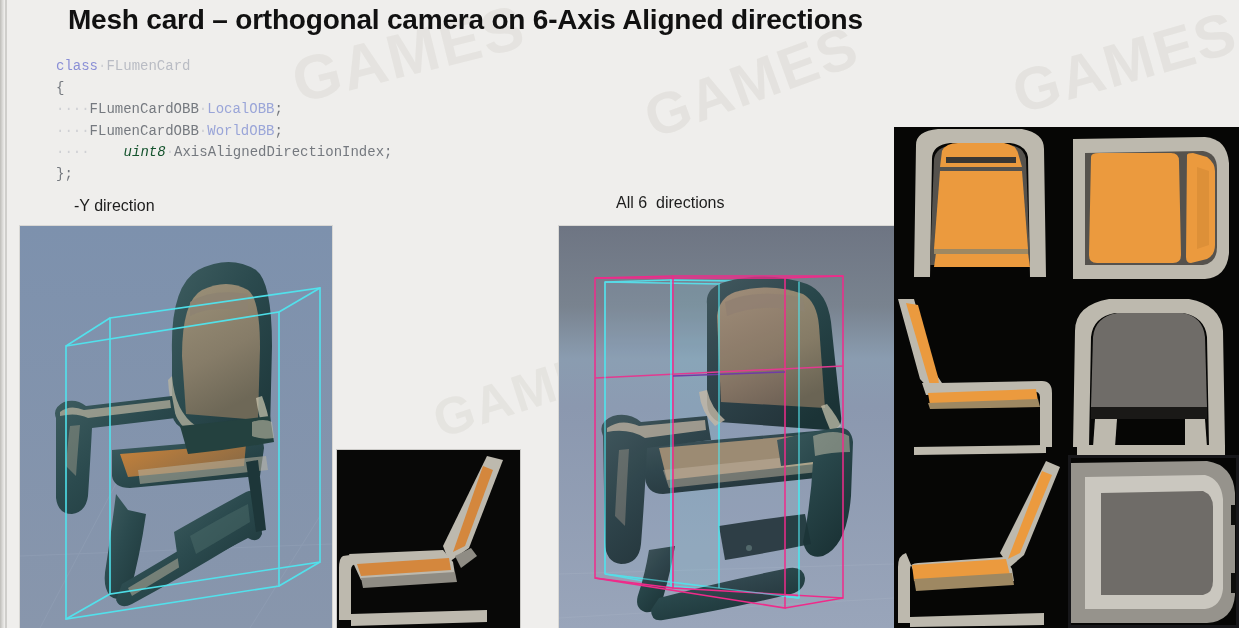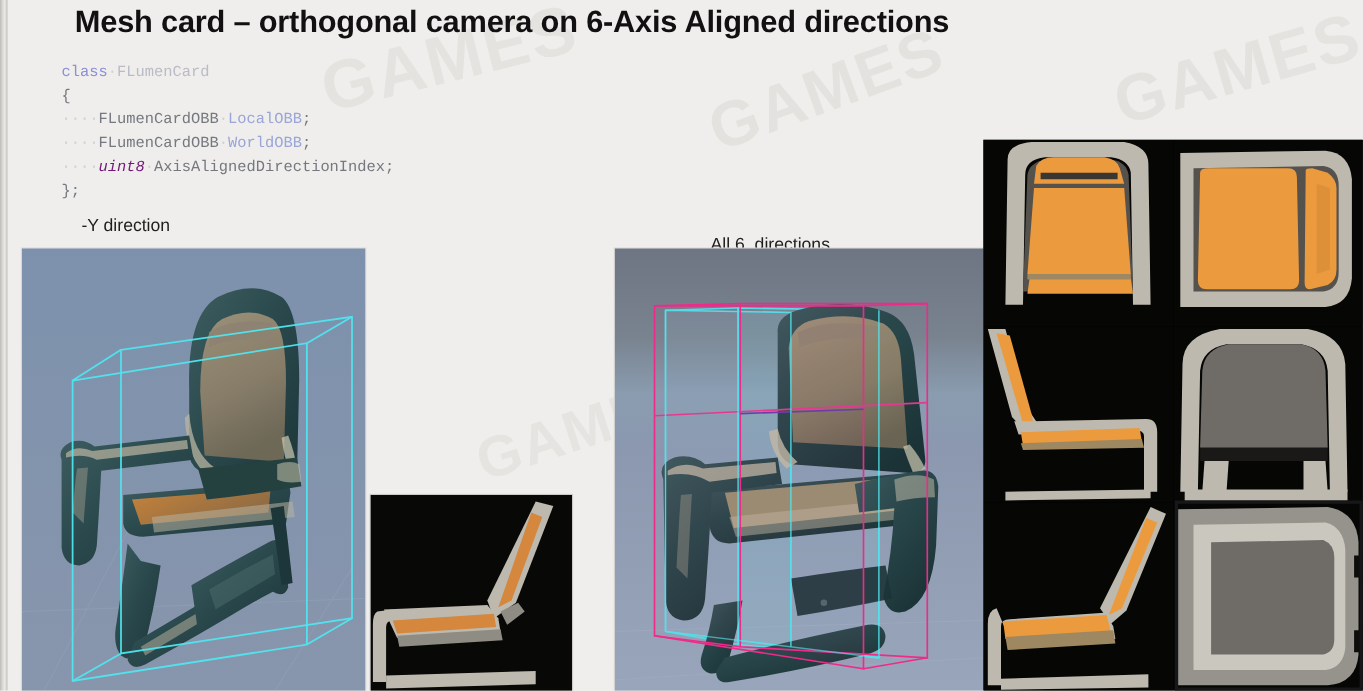--- a/index.html
+++ b/index.html
@@ -52,33 +52,33 @@
   #code{
     position:absolute;left:56px;top:56px;
     font-family:"Liberation Mono","DejaVu Sans Mono",monospace;
     font-size:14px;line-height:21.5px;
     color:#7b7f86;
     white-space:pre;
   }
   #code .kw{color:#8a8fd6;}
   #code .id{color:#b9bcc4;}
   #code .mem{color:#9aa5d8;}
-  #code .typ{color:#701a75;font-style:italic;}
+  #code .typ{color:#14532d;font-style:italic;margin-left:34px;}
   #code .dot{color:#cfd0d4;}
   #code .pl{color:#75797f;}
   #code .ln{display:block;height:21.5px;}
 
   
   .caption{
     position:absolute;font-size:16px;color:#1d1d1d;
     font-family:"Liberation Sans", sans-serif;
     white-space:pre;
   }
   #cap-left{left:74px;top:197px;}
-  #cap-right{left:646px;top:194px;margin-top:20px;}
+  #cap-right{left:616px;top:194px;}
 
   
   .viewport{position:absolute;overflow:hidden;}
 
   #vp-left{
     left:20px;top:226px;width:312px;height:402px;
     background:
       linear-gradient(180deg,#7b90ad 0%, #7c90ab 40%, #7e90a8 70%, #8593aa 100%);
     box-shadow:0 0 0 1px #d9d8d5;
   }

